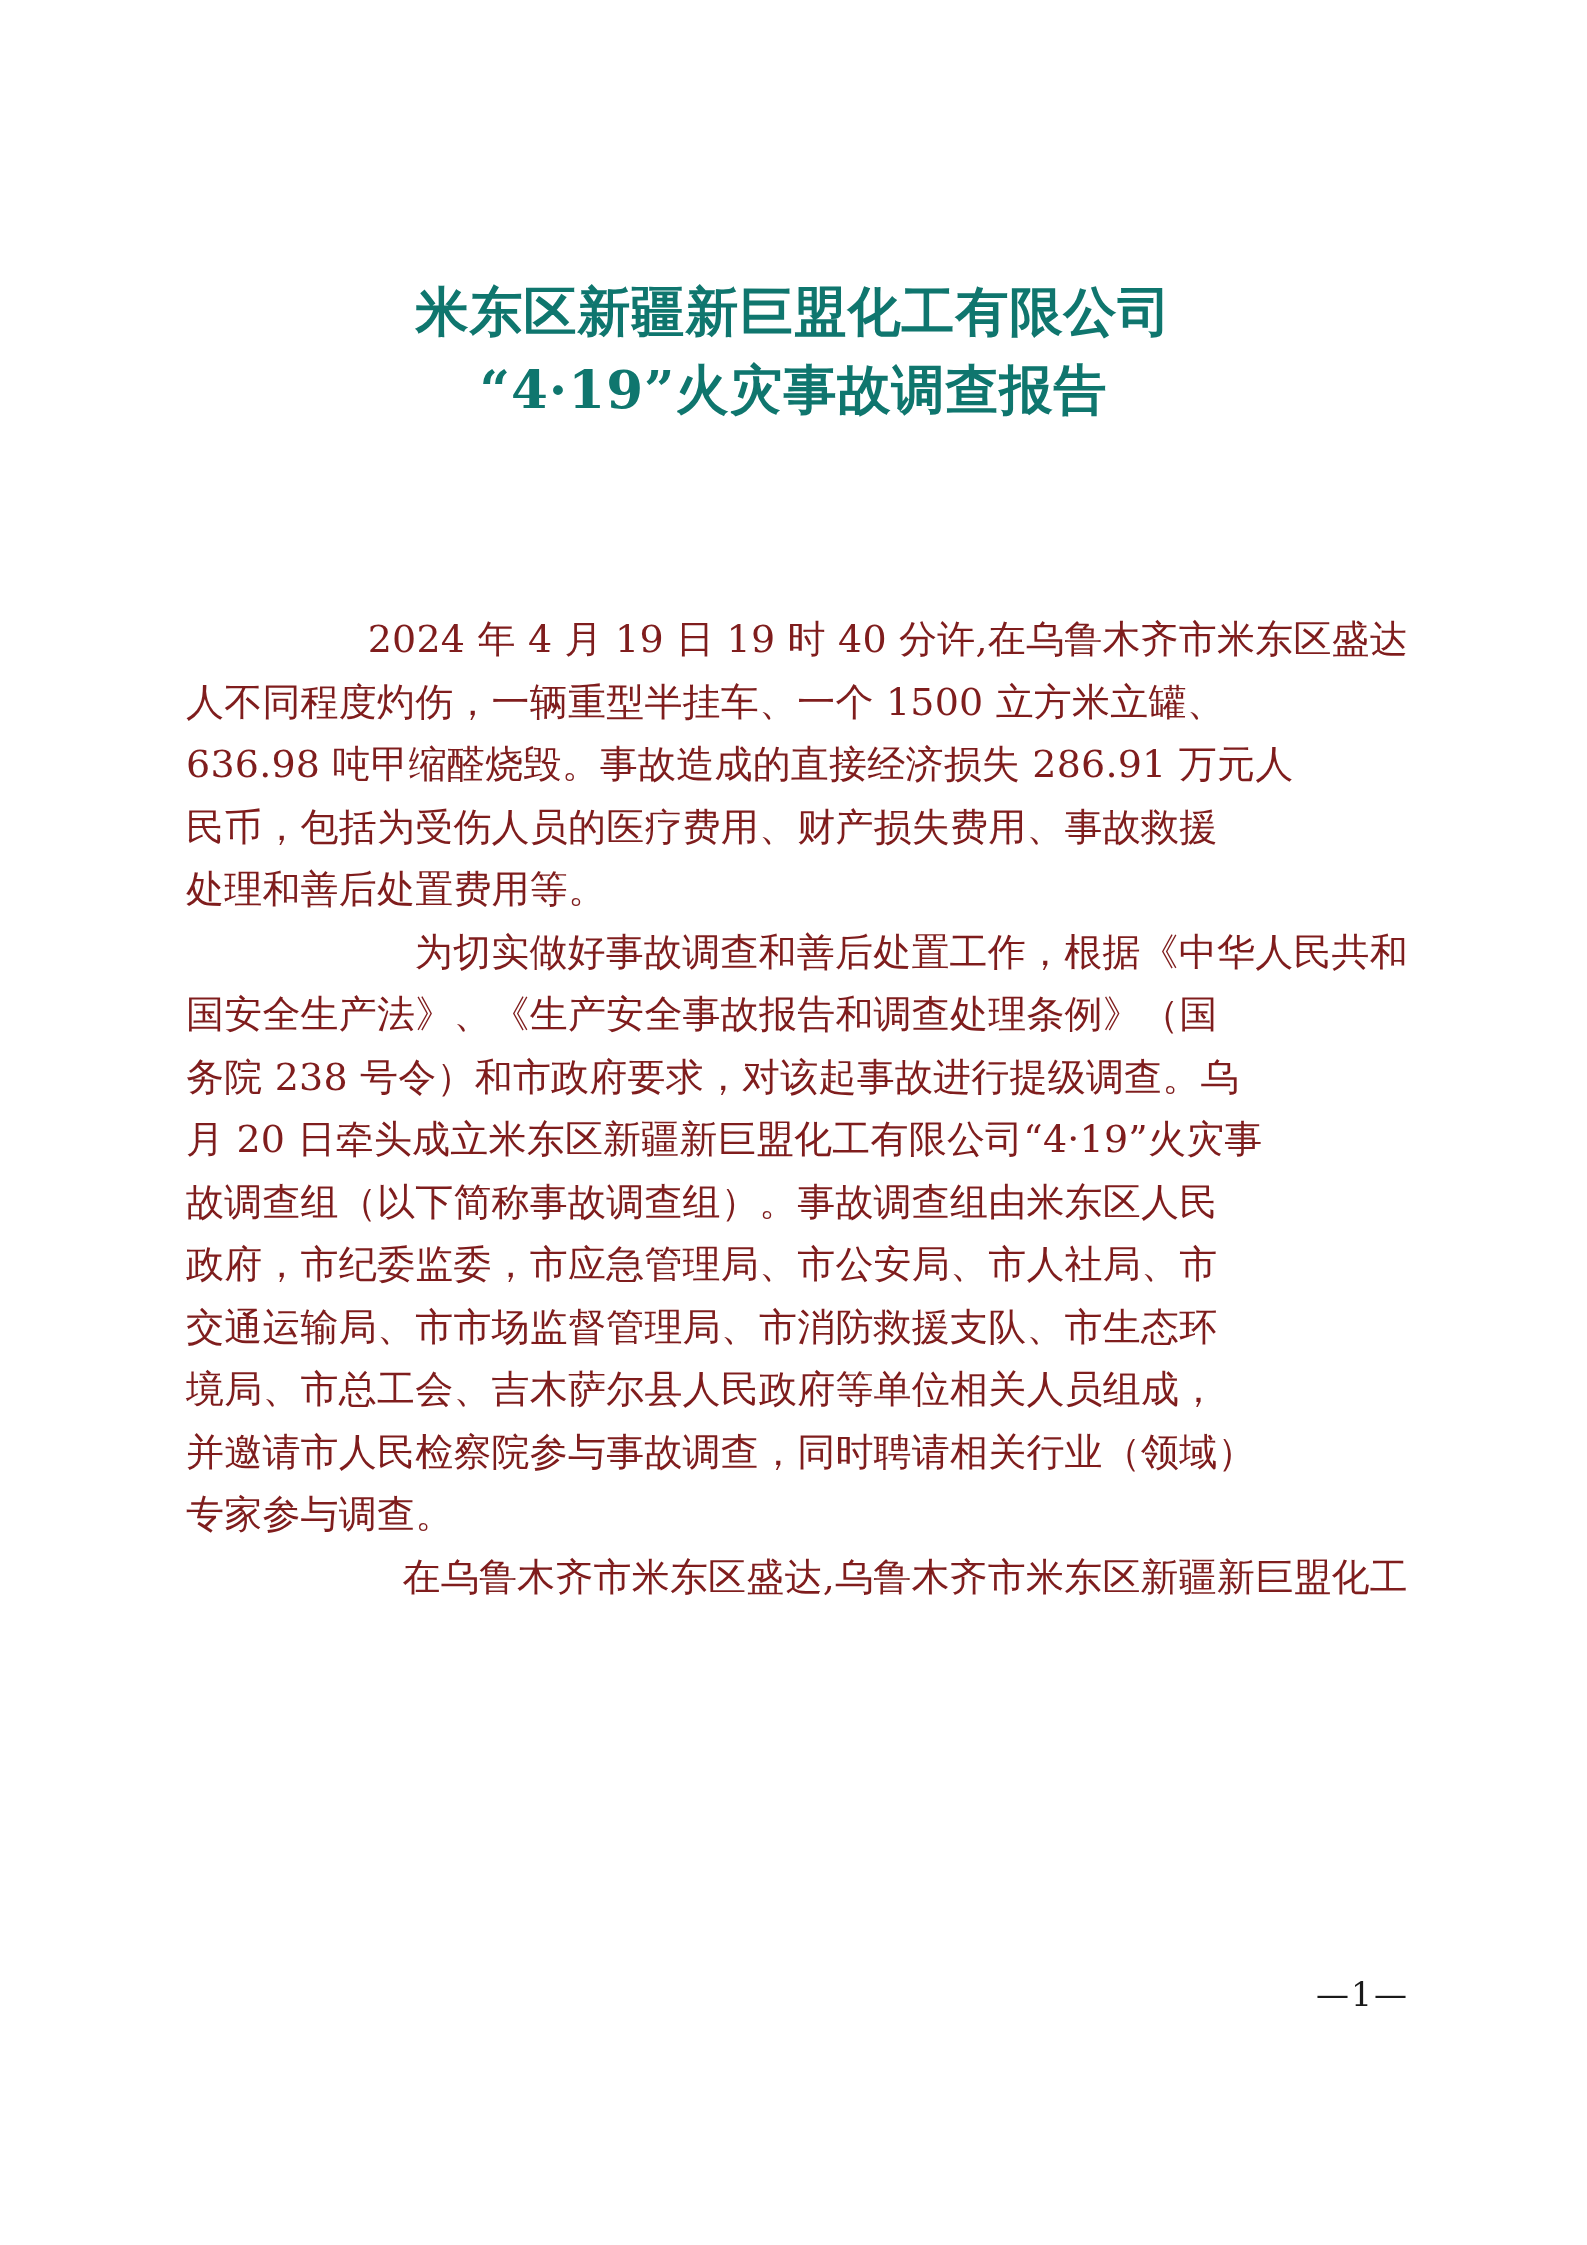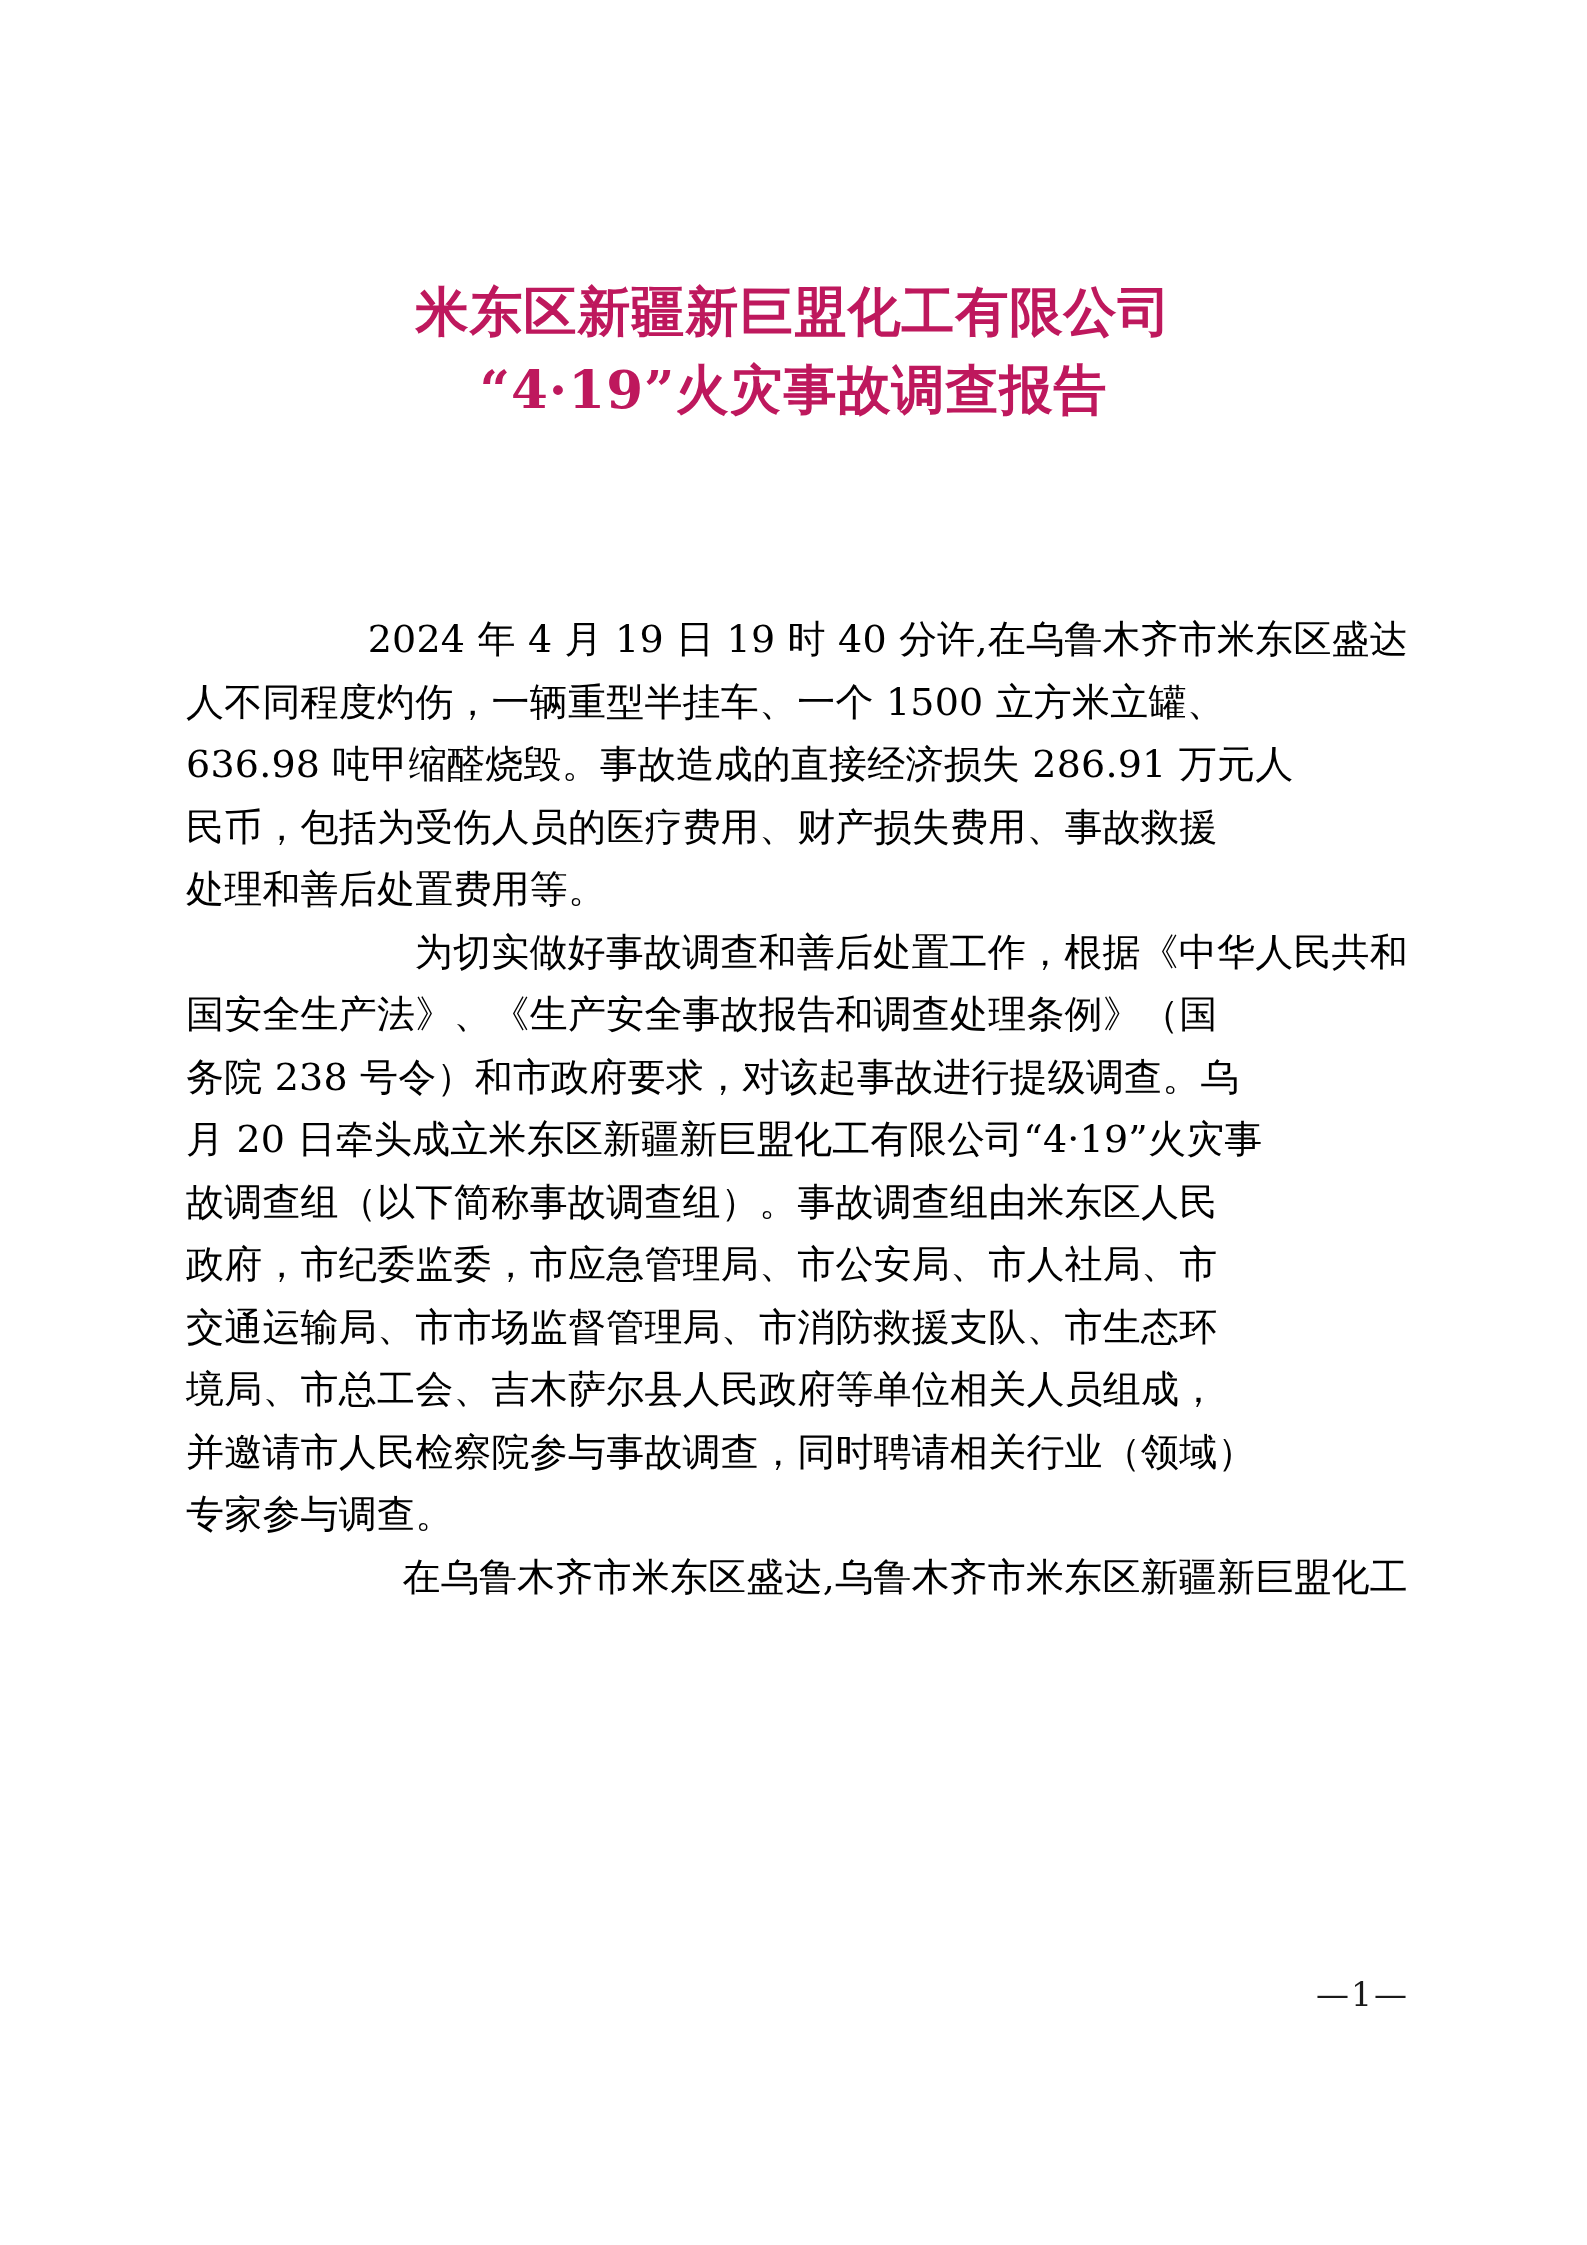--- a/index.html
+++ b/index.html
@@ -26,36 +26,36 @@
     right: 0;
     top: 272px;
     text-align: center;
   }
   .title-line {
     font-family: "DejaVu Serif", "Liberation Serif", serif;
     font-weight: 700;
     font-size: 53px;
     line-height: 78px;
     letter-spacing: 1px;
-    color: #be185d;
+    color: #0f766e;
     white-space: nowrap;
   }
 
   
   .body-block {
     position: absolute;
     left: 186px;
     top: 608px;
     width: 1222px;
   }
   .para {
     font-family: "DejaVu Serif", "Liberation Serif", serif;
     font-size: 38px;
     line-height: 62.5px;
-    color: #000000;
+    color: #7f1d1d;
     margin: 0;
     text-align: justify;
     text-justify: inter-ideograph;
     letter-spacing: 0.2px;
   }
   .para .ind {
     display: inline-block;
     width: 80px;
   }
 

